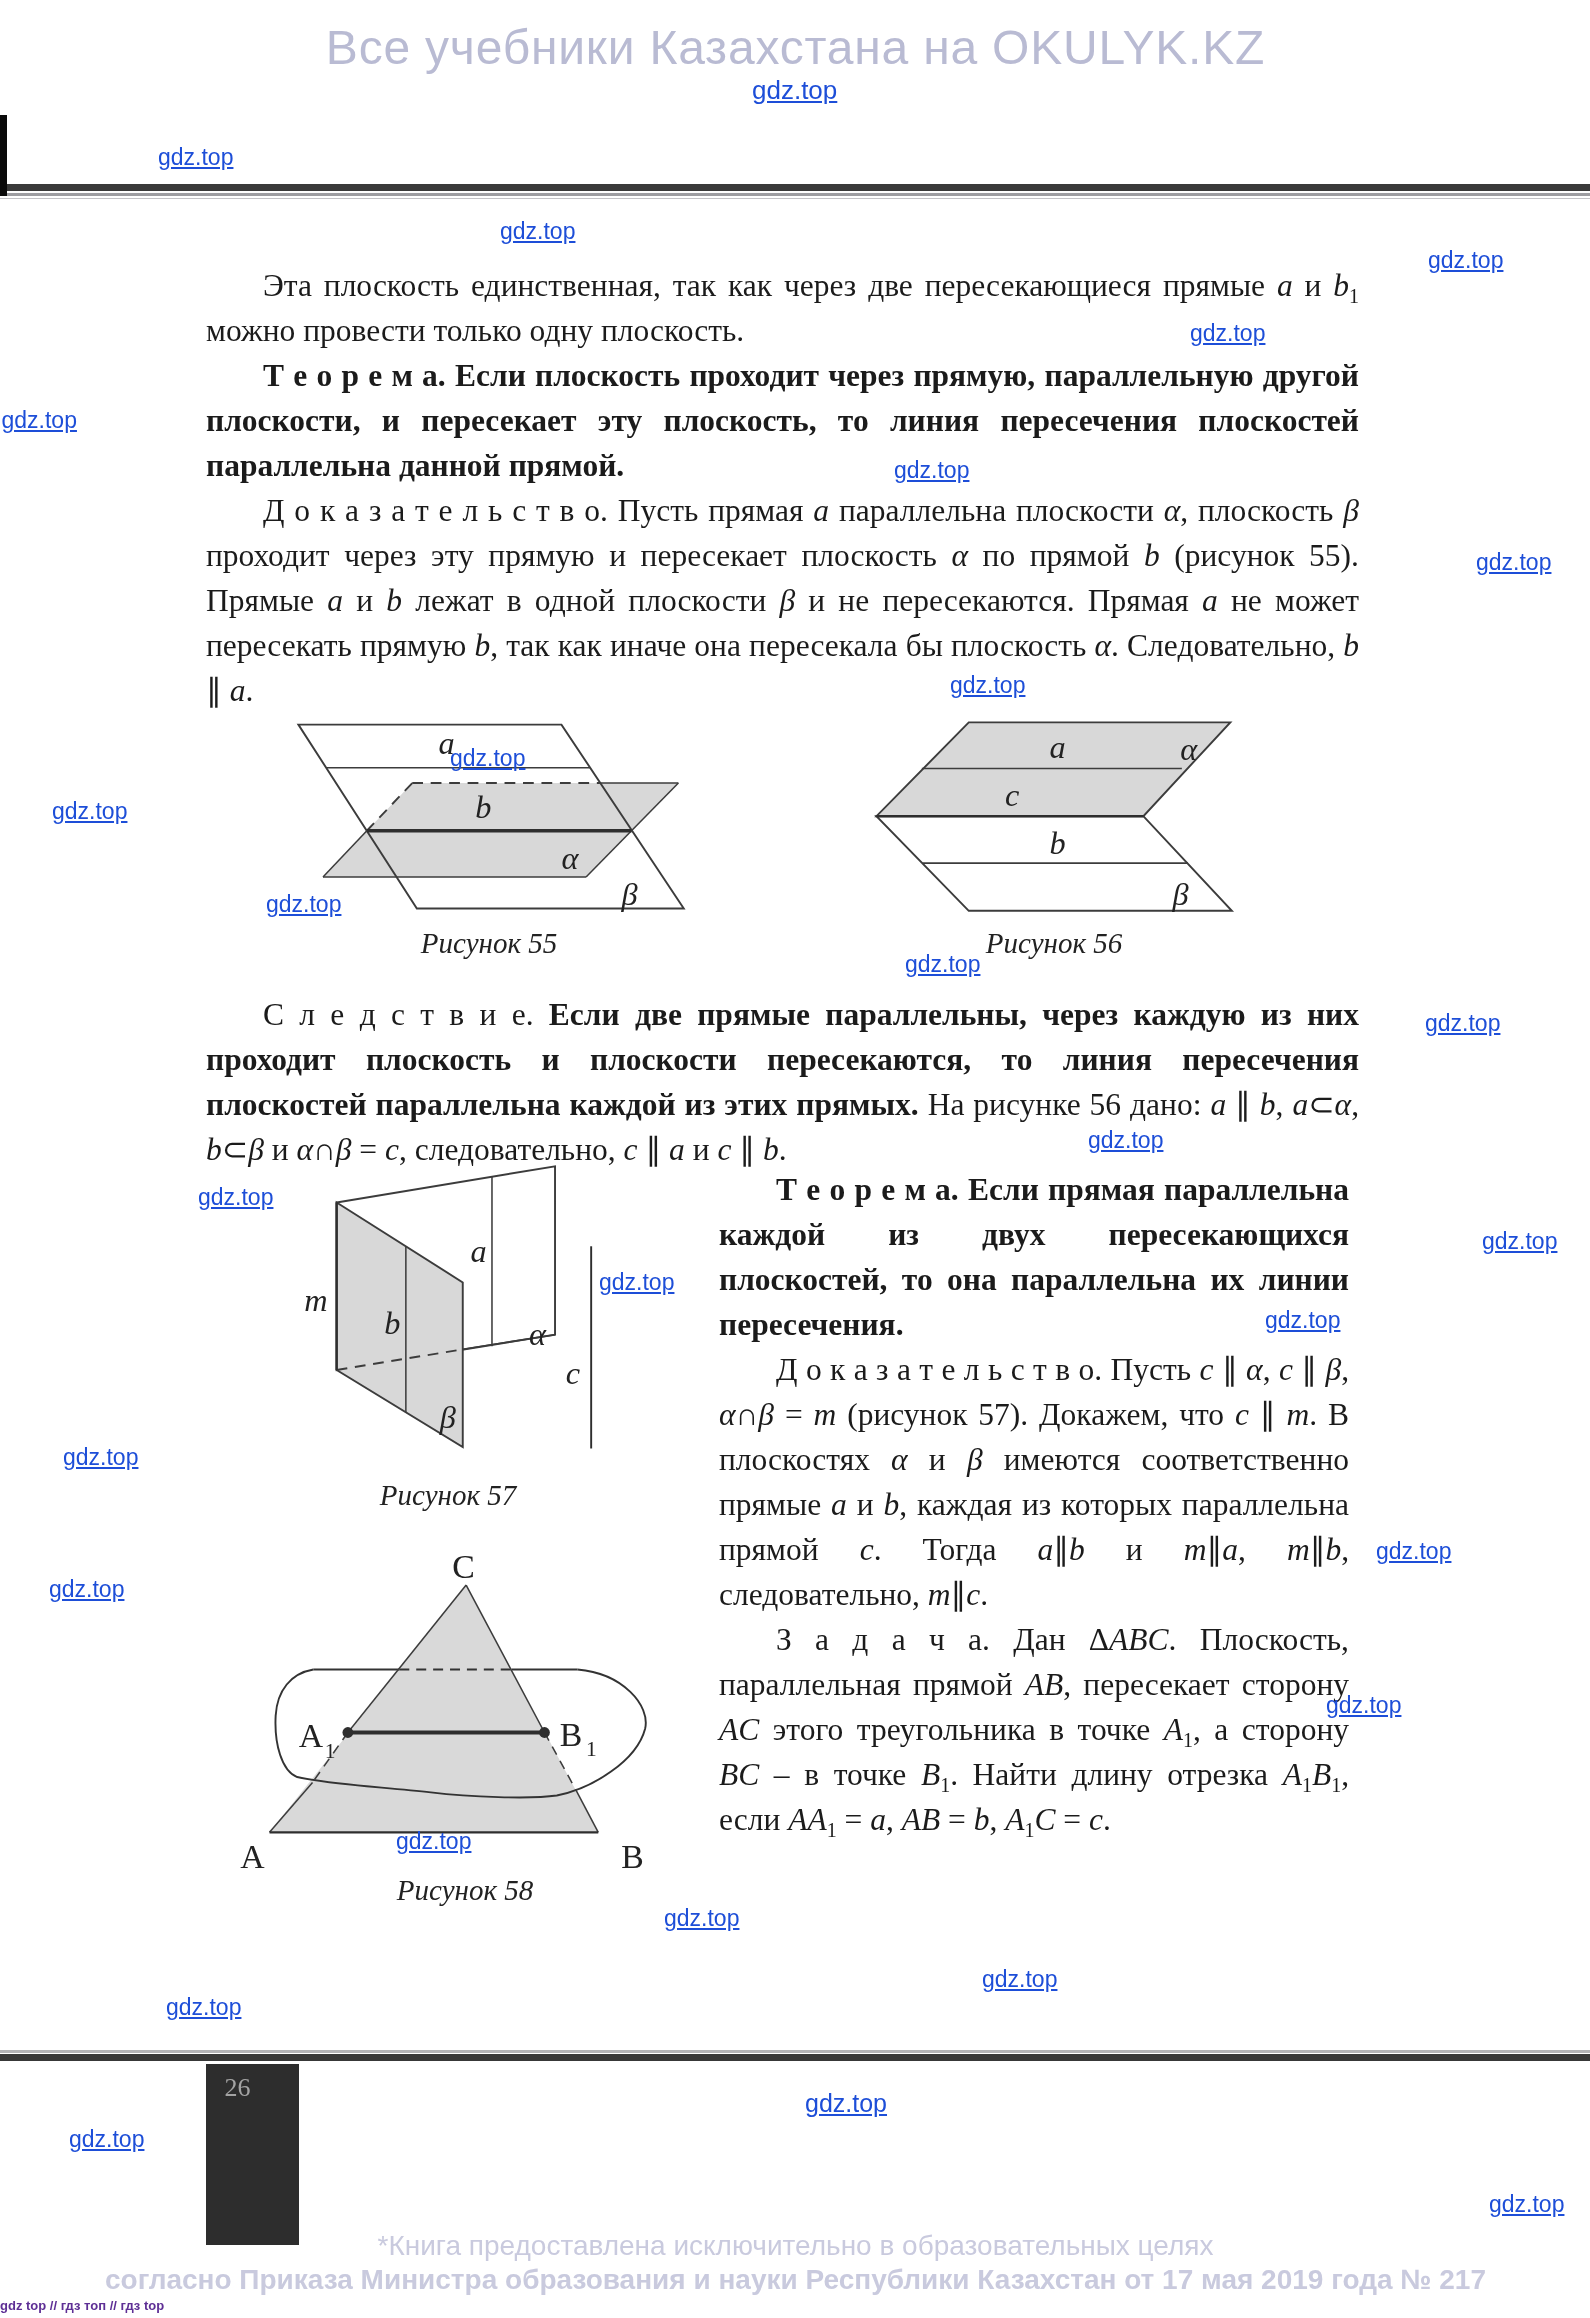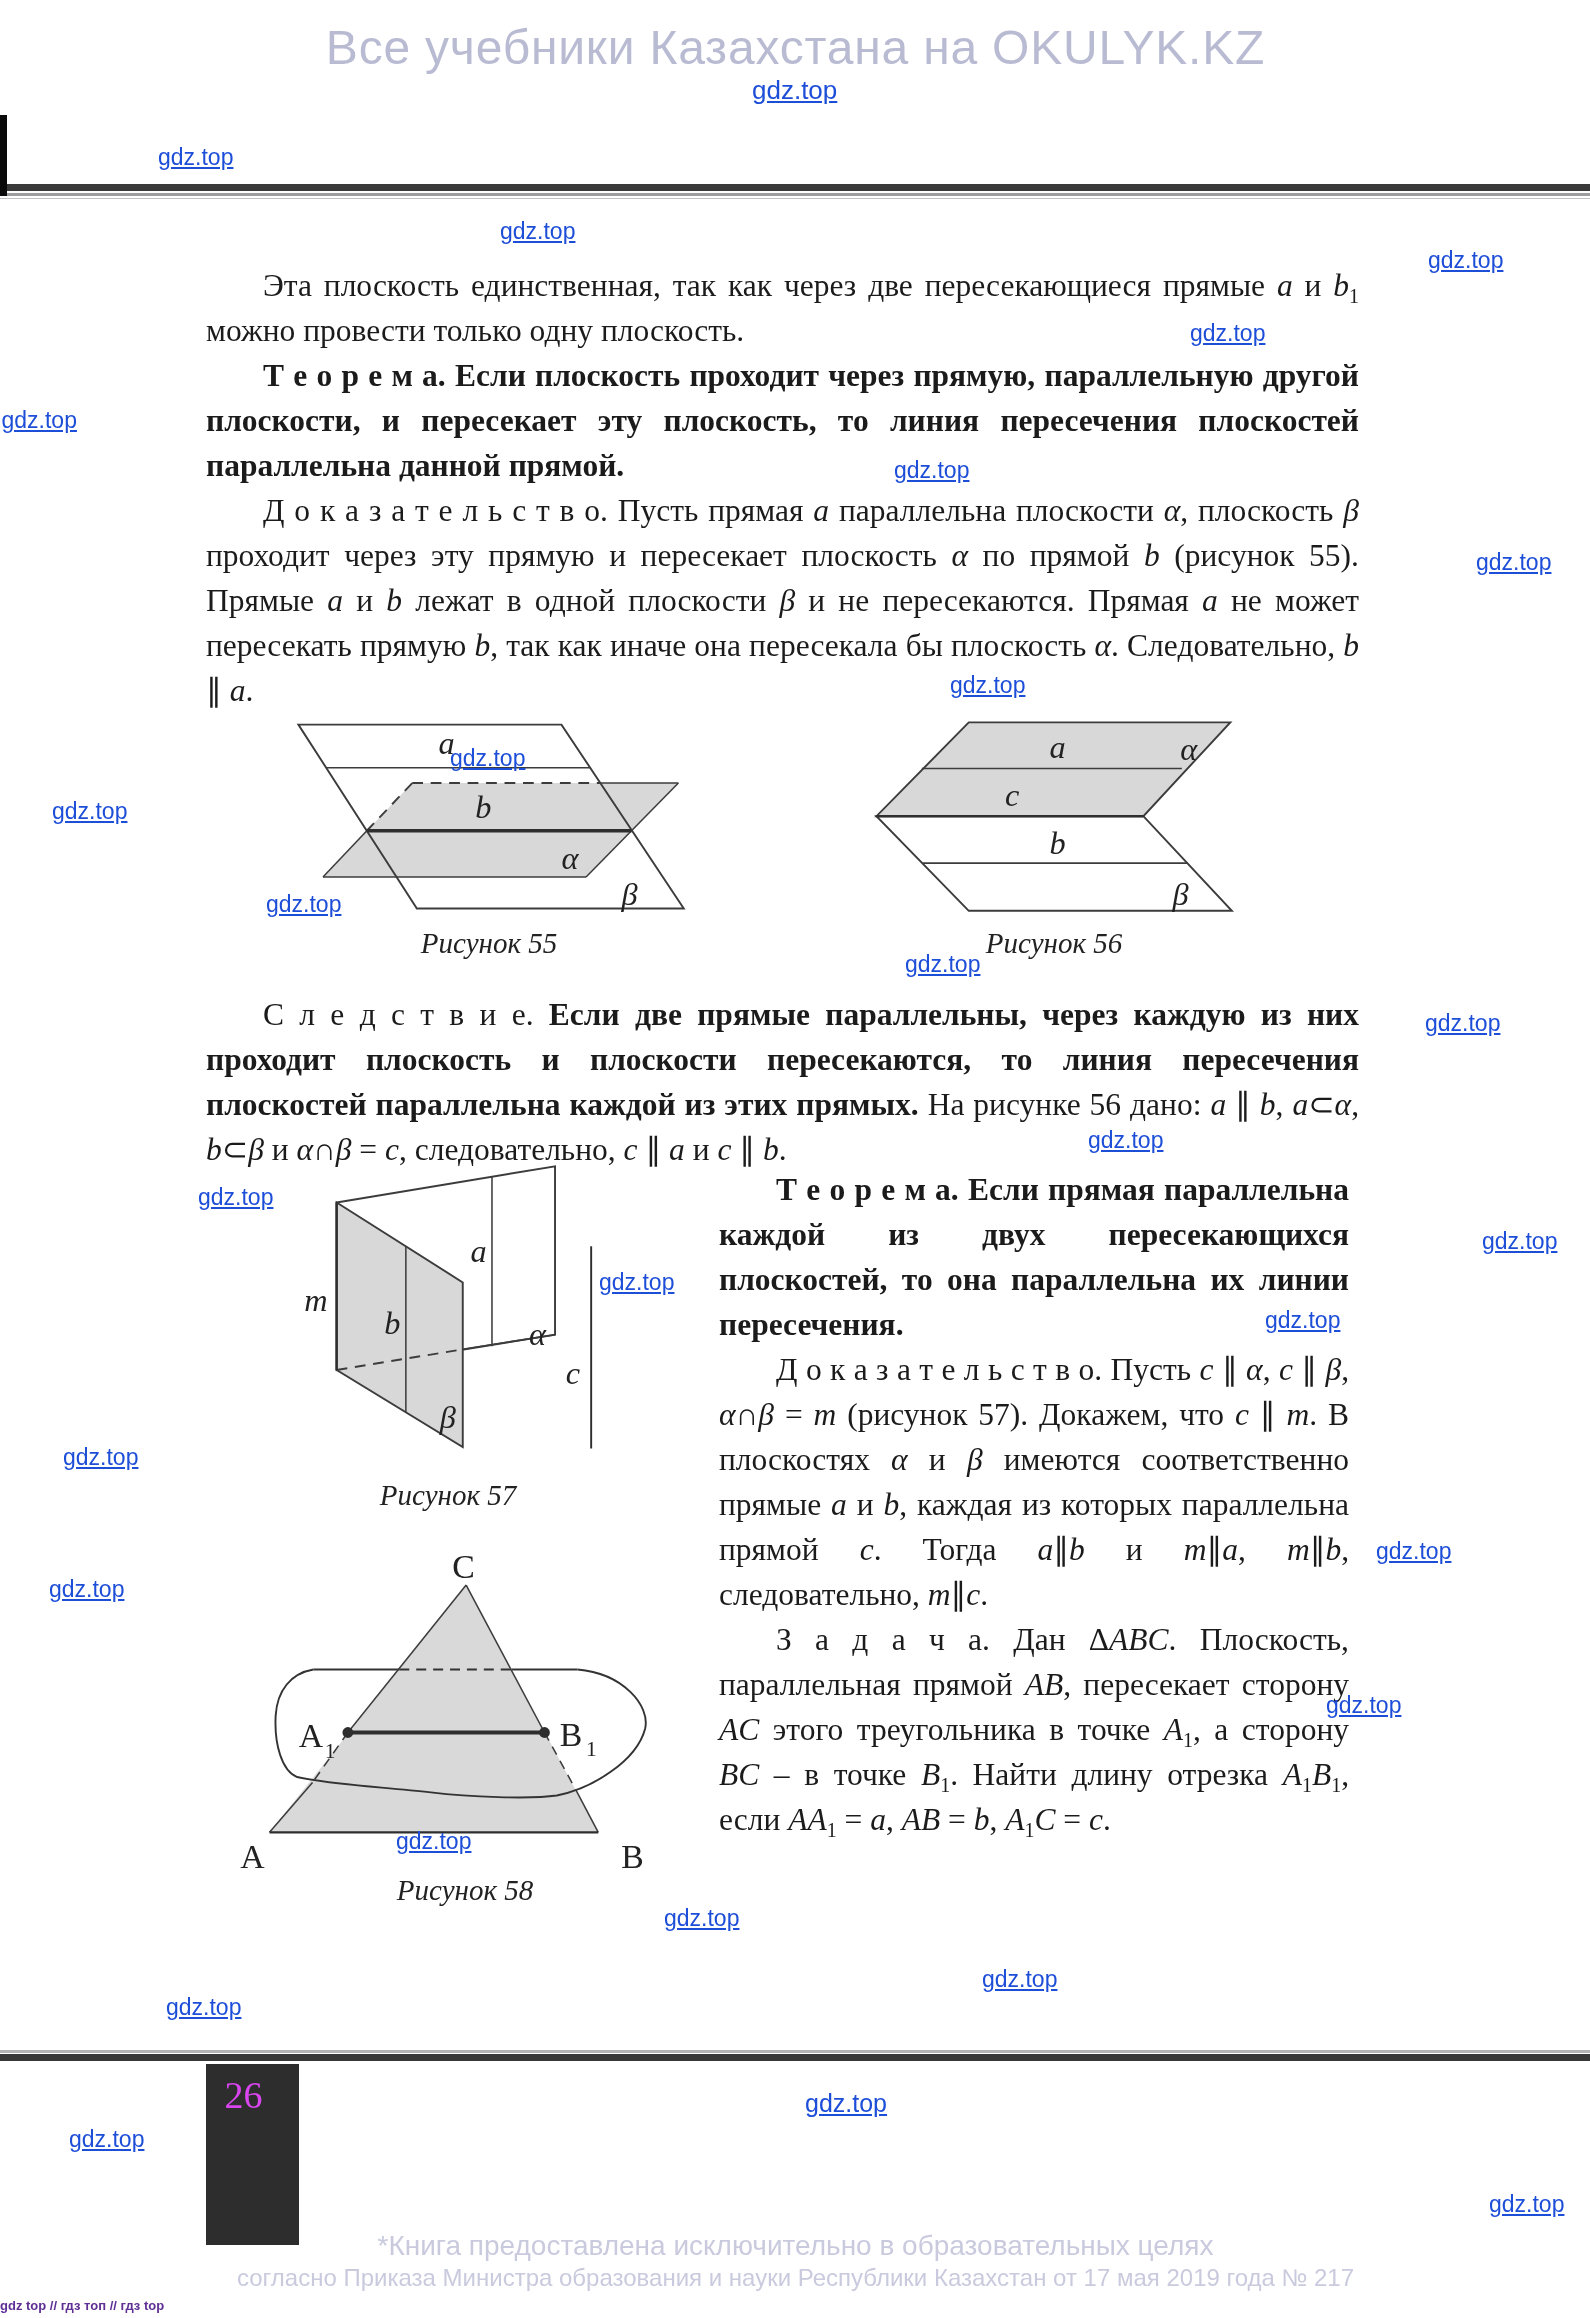--- a/index.html
+++ b/index.html
@@ -35,26 +35,26 @@
   
   .fig{position:absolute;}
   .figcap{position:absolute;transform:translateX(-50%);font-style:italic;font-size:29px;
           white-space:nowrap;color:#222;}
   .fig svg text{font-family:"Liberation Serif",serif;}
   .math-label{font-style:italic;font-size:42px;fill:#222;}
   .cap-label{font-size:44px;fill:#222;}
   .sub-label{font-size:28px;fill:#222;}
   
   .pagetab{position:absolute;left:206px;top:2064px;width:93px;height:181px;background:#2d2d2d;}
-  .pagenum{color:#d946ef;font-size:38px;font-family:"Liberation Serif",serif;
+  .pagenum{color:#a3a3a3;font-size:26px;font-family:"Liberation Serif",serif;
            padding:9.2px 0 0 18.4px;}
   .foot1{position:absolute;top:2230px;left:0;width:100%;text-align:center;
          font-family:"Liberation Sans",sans-serif;font-size:28px;color:#c9cade;}
   .foot2{position:absolute;top:2264px;left:0;width:100%;text-align:center;
-         font-family:"Liberation Sans",sans-serif;font-size:24px;color:#c9cade;}
+         font-family:"Liberation Sans",sans-serif;font-size:28px;color:#c9cade;font-weight:bold;}
   .foot-tiny{position:absolute;top:2298px;left:0;width:100%;text-align:left;
          font-family:"Liberation Sans",sans-serif;font-size:13px;font-weight:bold;color:#5e2f95;}
 </style>
 </head>
 <body>
 
 <div class="page">
 
   <div class="banner">Все учебники Казахстана на OKULYK.KZ</div>
 

